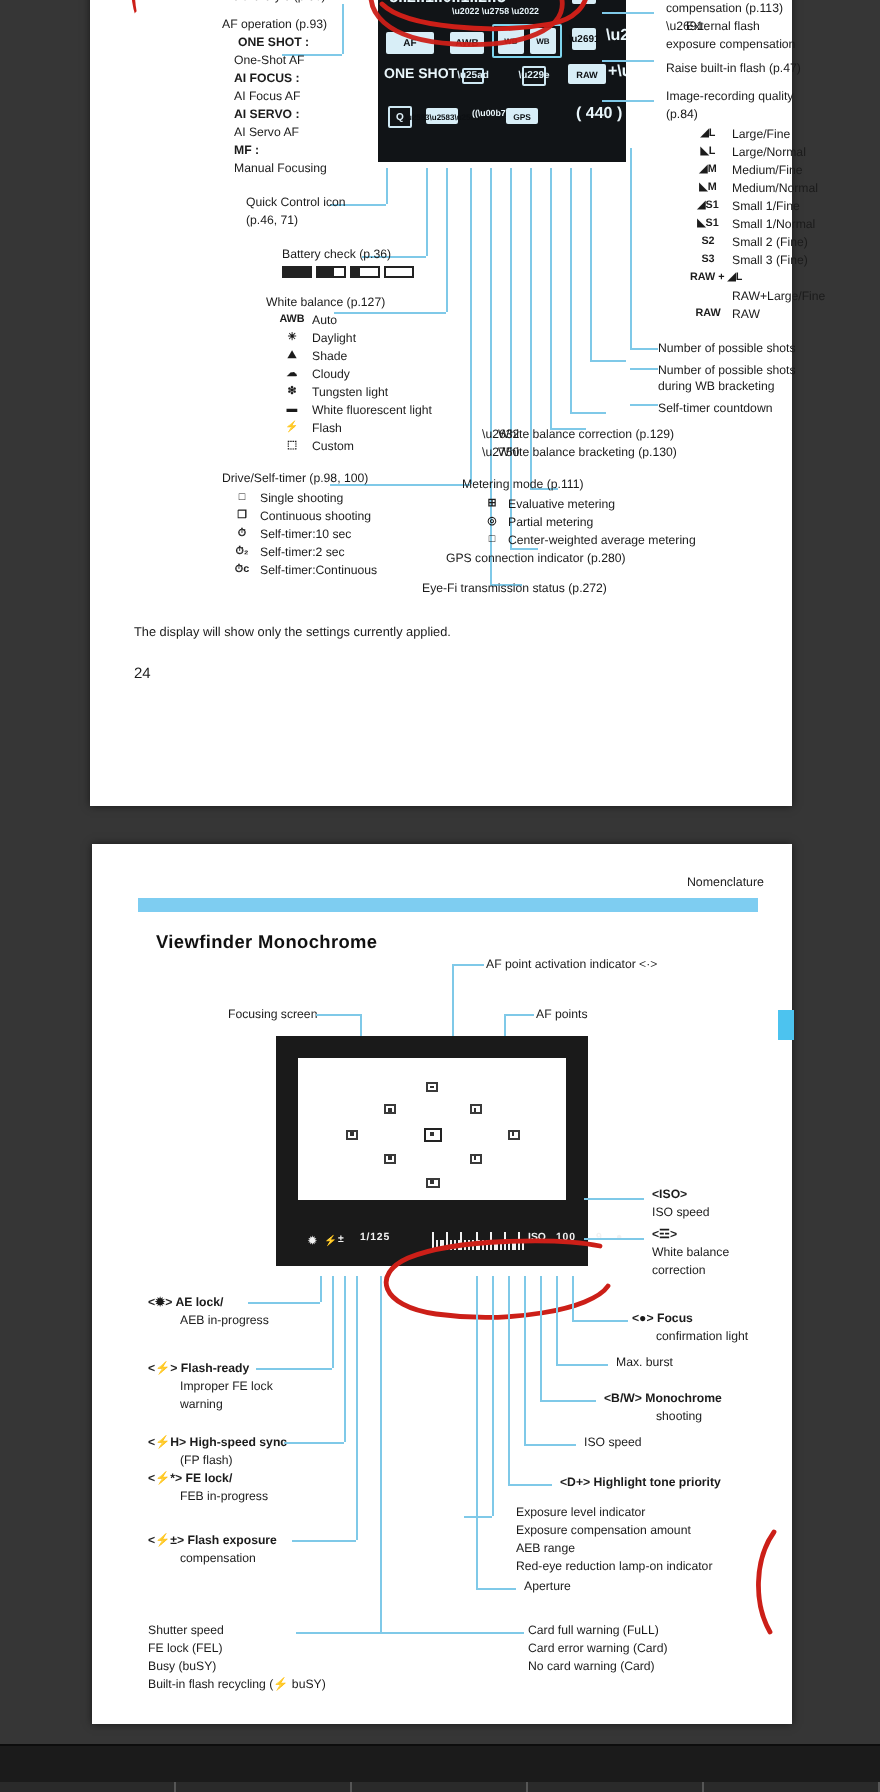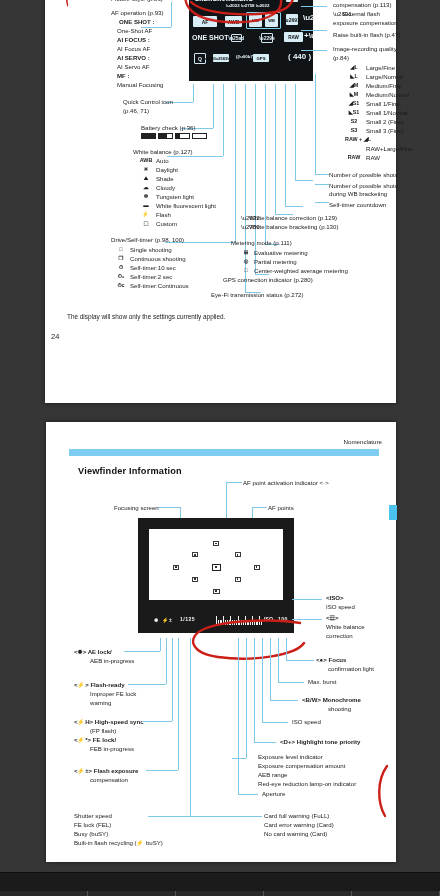--- a/index.html
+++ b/index.html
@@ -324,27 +324,27 @@
         <div style="display: flex; align-items: flex-start; gap: 3px; height: 9px; font-size: 6.1px; line-height: 9px; color: rgb(27, 27, 27); white-space: nowrap;">
           <span style="display: inline-block; width: 10px; text-align: center; font-size: 5.4px; font-weight: bold;">□</span>
           <span>Center-weighted average metering</span>
         </div>
       </div>
 
     <div class="t" style="left:178px; top:334px;">GPS connection indicator (p.280)</div>
     <div class="t" style="left:166px; top:349px;">Eye-Fi transmission status (p.272)</div>
 
     <div class="t" style="left:22px; top:371px; font-size:6.4px;">The display will show only the settings currently applied.</div>
-    <div class="t" style="left:6px; top:391px; font-size:7.5px;">24</div>
+    <div class="t" style="left:22px; top:391px; font-size:7.5px;">24</div>
   </div>
 
   <div class="page" id="page-2">
     <div class="runhead">Nomenclature</div>
     <div class="bluebar"></div>
-    <div class="h1">Viewfinder Information</div>
+    <div class="h1">Viewfinder Monochrome</div>
     <div class="sidetab"></div>
 
     <div class="t" style="left:197px; top:57px;">AF point activation indicator &lt;·&gt;</div>
     <div class="ln lnh" style="left:180px; top:60px; width:16px;"></div>
     <div class="ln lnv" style="left:180px; top:60px; height:40px;"></div>
 
     <div class="t" style="left:68px; top:82px;">Focusing screen</div>
     <div class="ln lnh" style="left:112px; top:85px; width:22px;"></div>
     <div class="ln lnv" style="left:134px; top:85px; height:32px;"></div>
 

